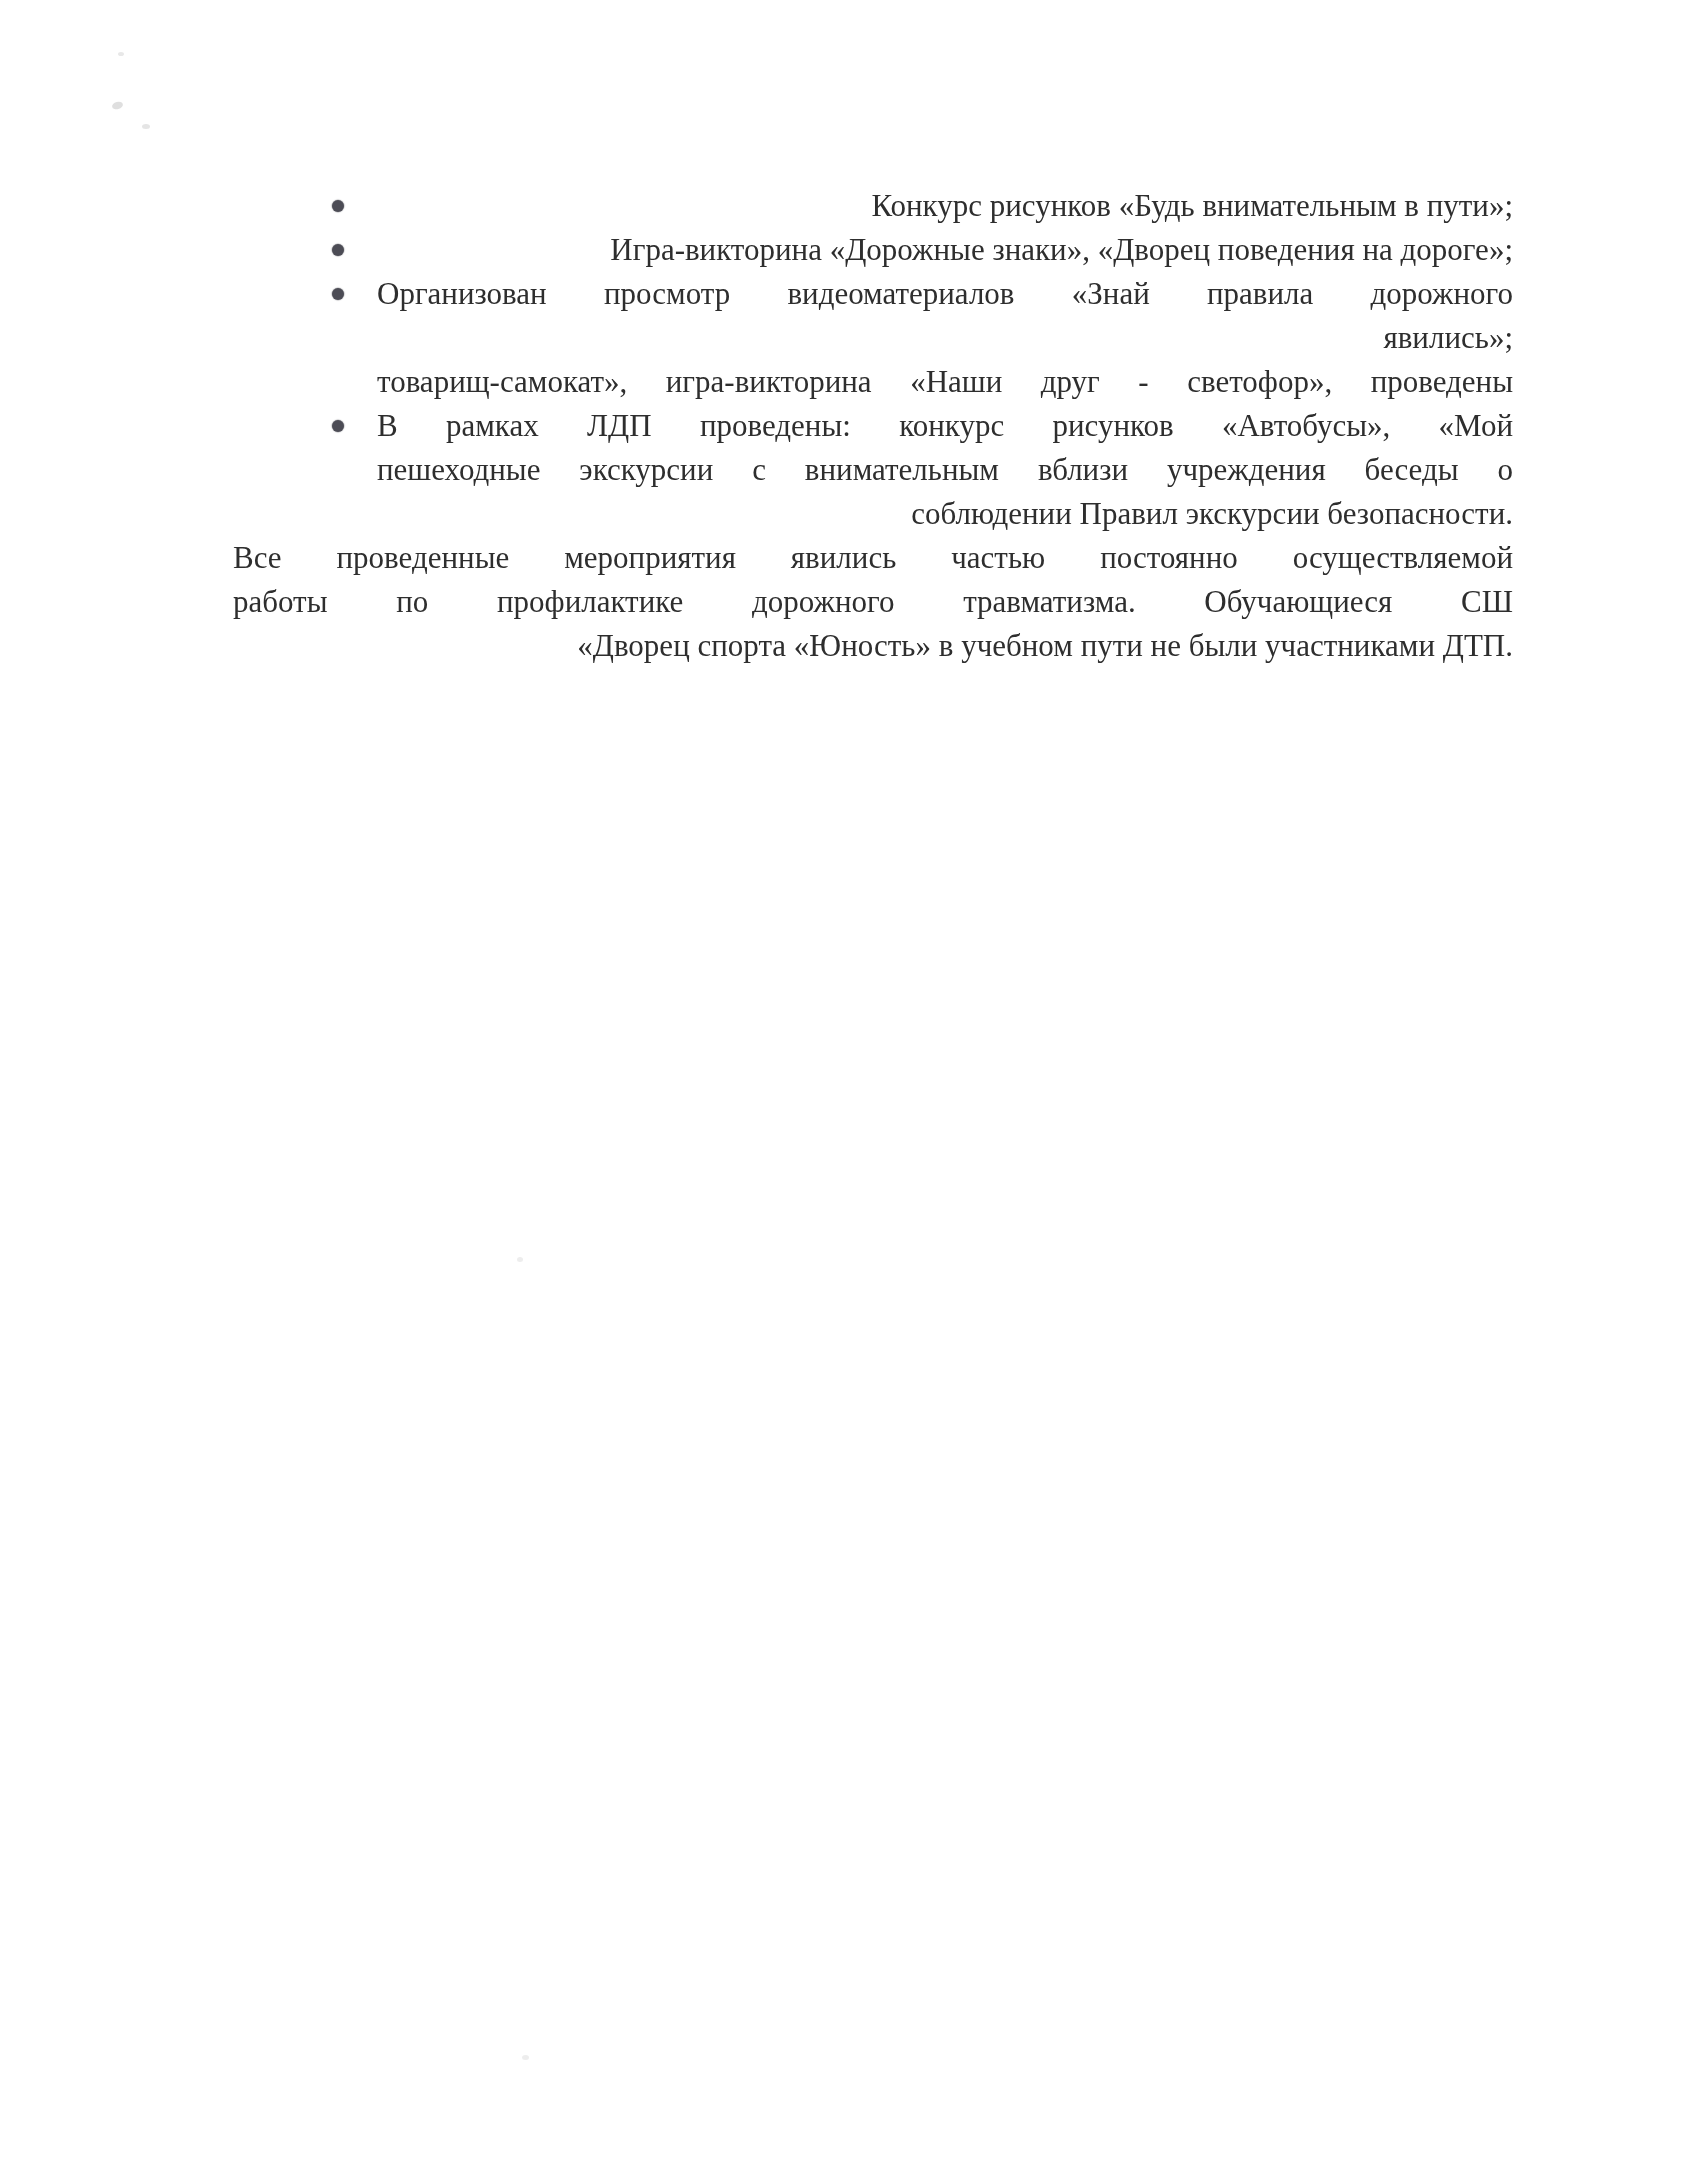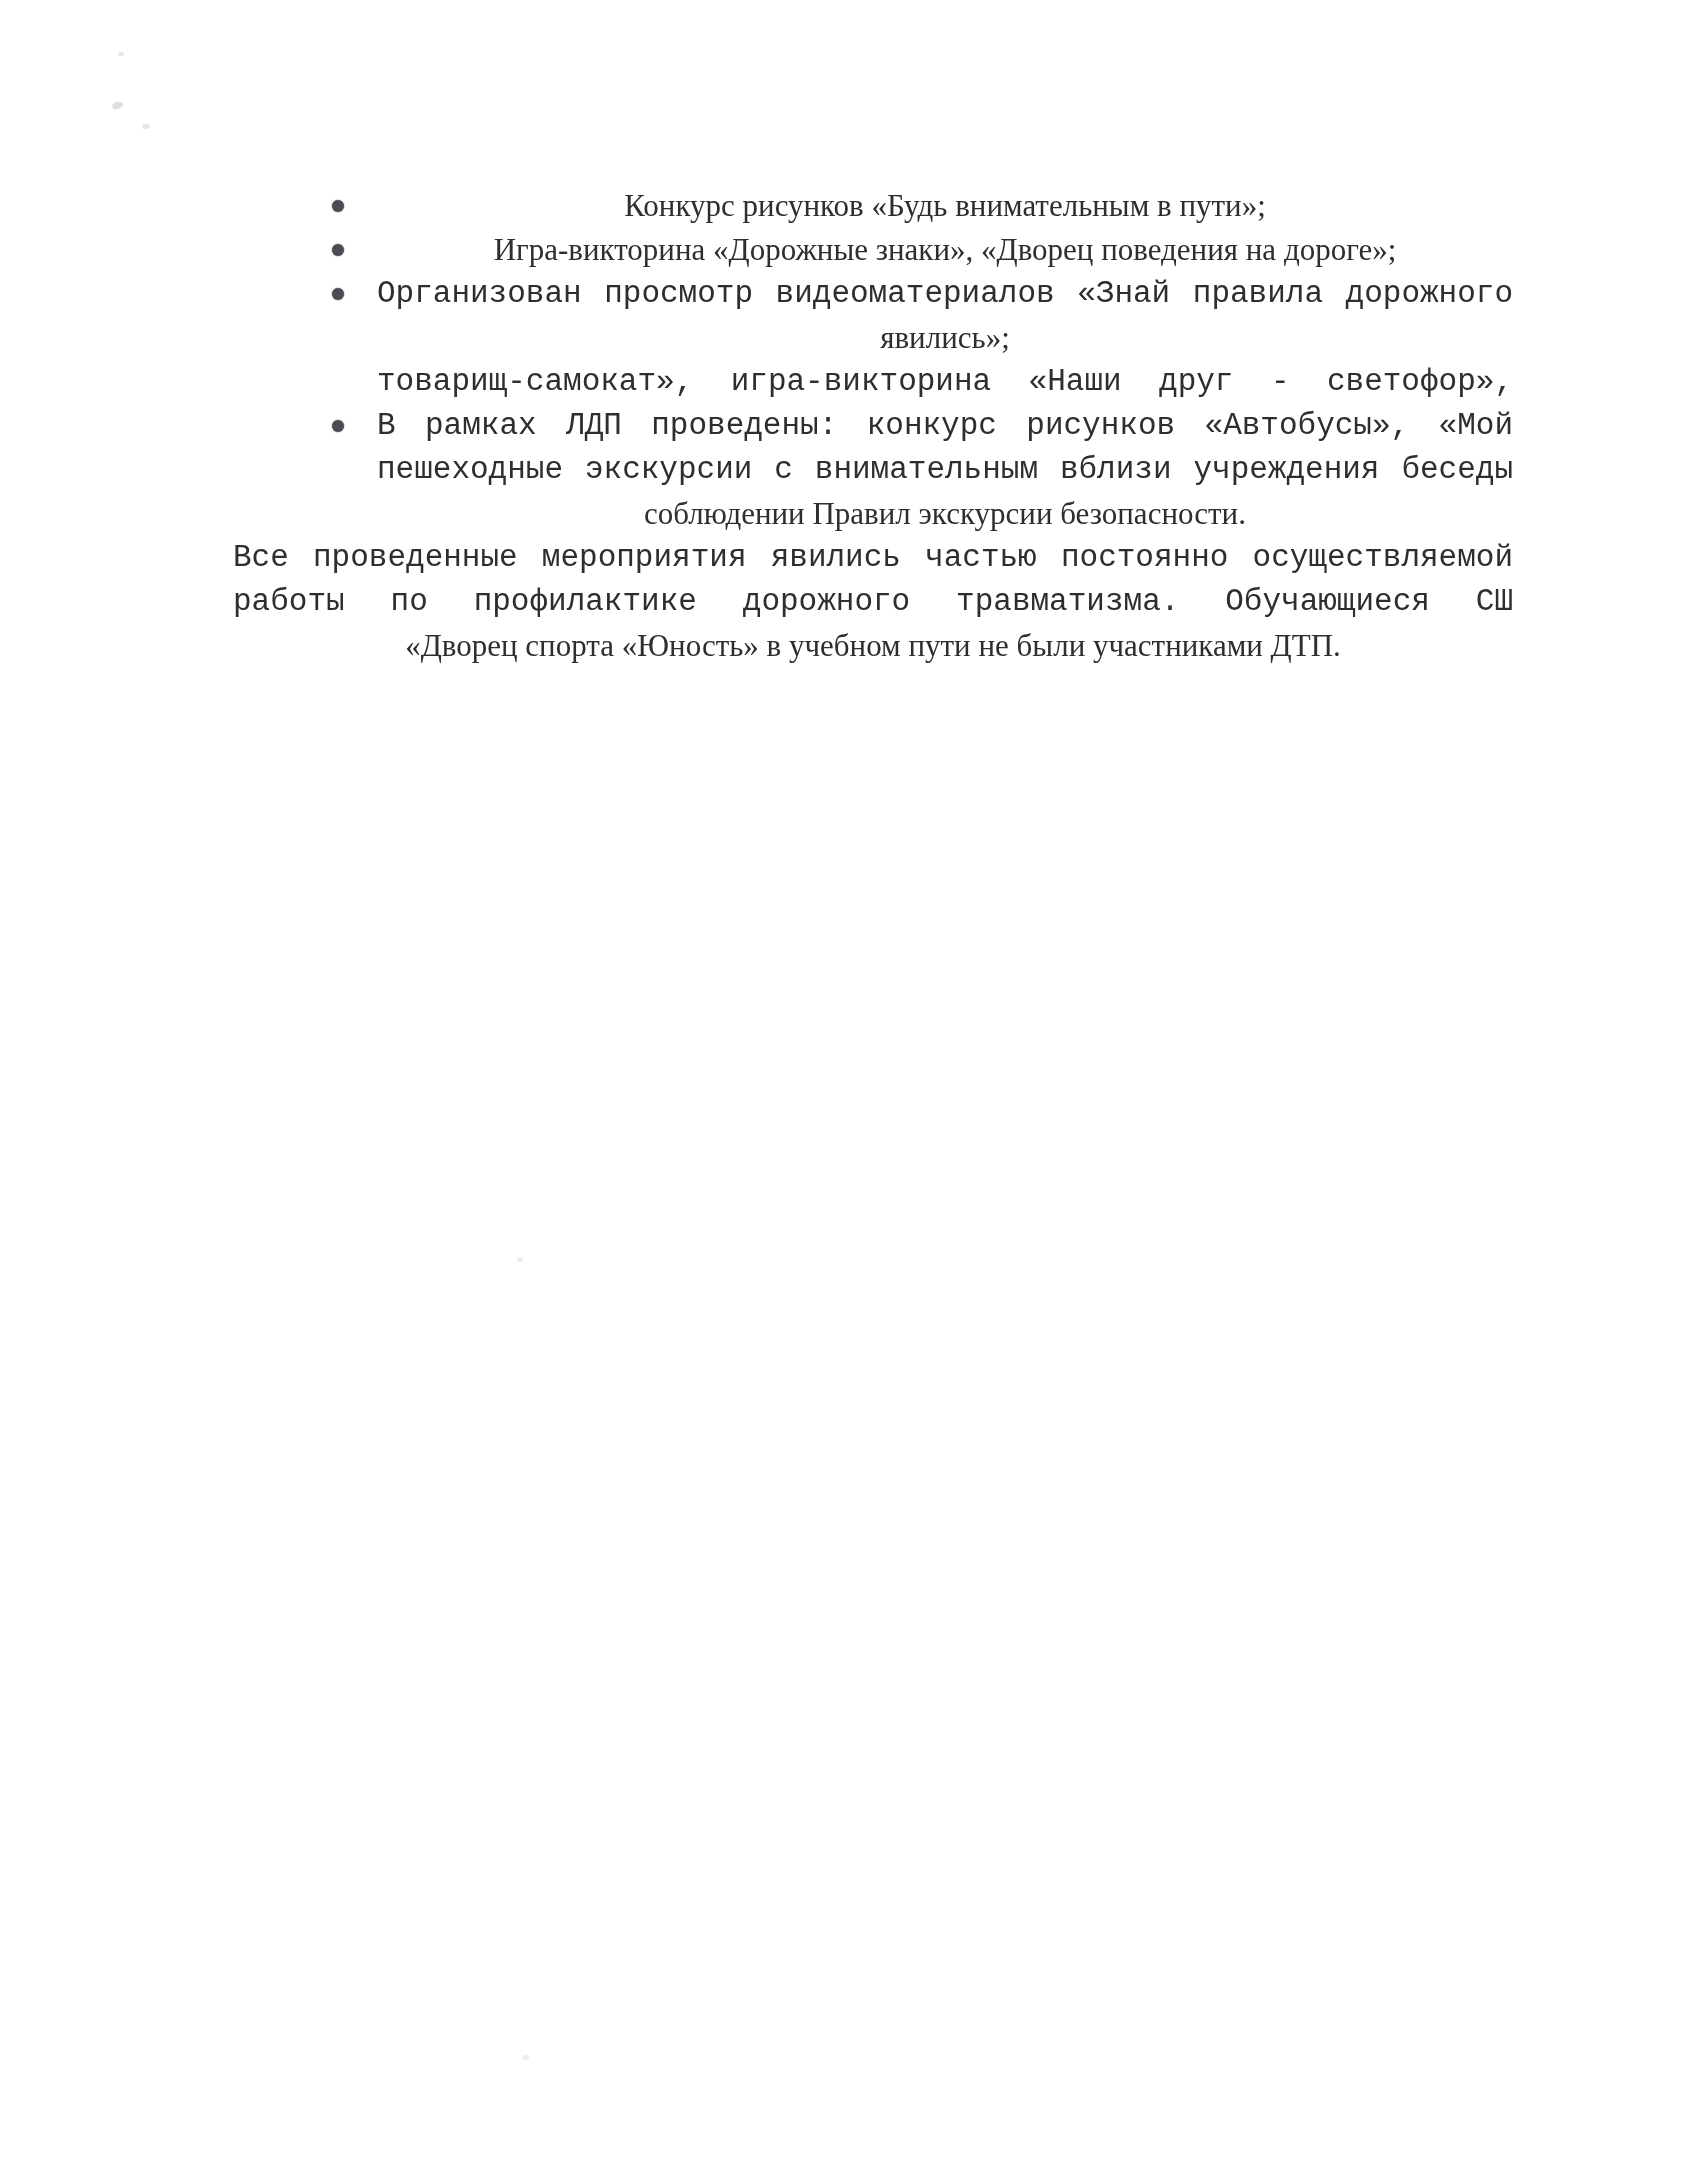--- a/index.html
+++ b/index.html
@@ -24,29 +24,28 @@
     font-size: 31px;
     line-height: 44px;
   }
   .line {
     position: relative;
     height: 44px;
   }
   .line .txt {
     display: block;
     white-space: nowrap;
-    text-align: center;
+    text-align: right;
   }
   .line.just .txt {
     white-space: normal;
     text-align: justify;
     text-align-last: justify;
     overflow: hidden;
     height: 44px;
-    font-family: Liberation Mono, monospace;
   }
   .li .txt {
     padding-left: 144px;
   }
   .li.just .txt {
     padding-left: 144px;
   }
   .dot {
     position: absolute;
     left: 99px;

